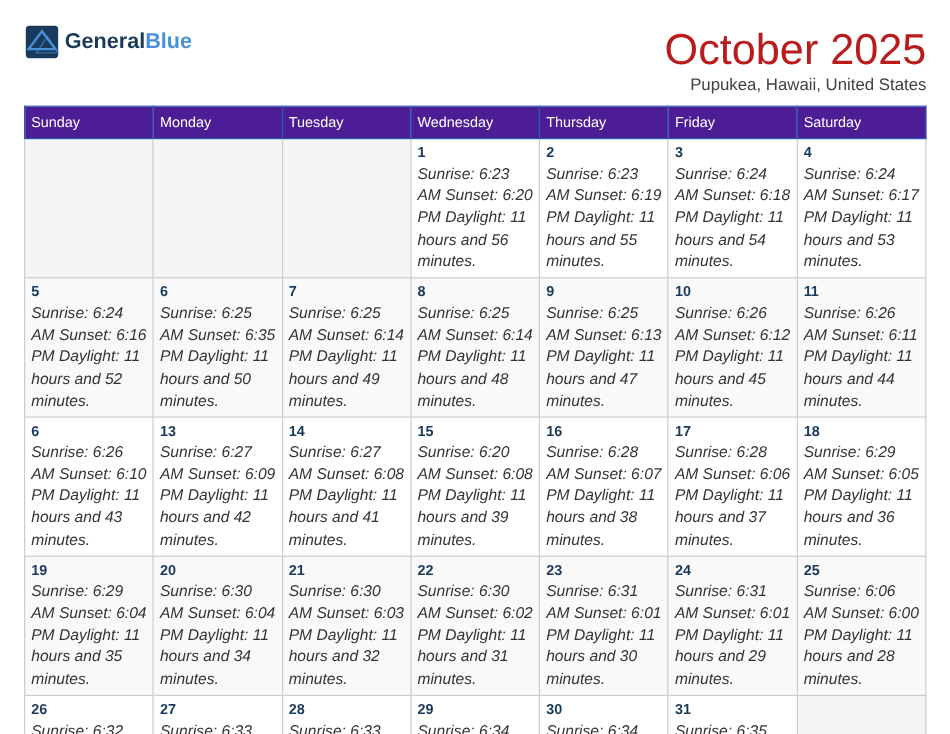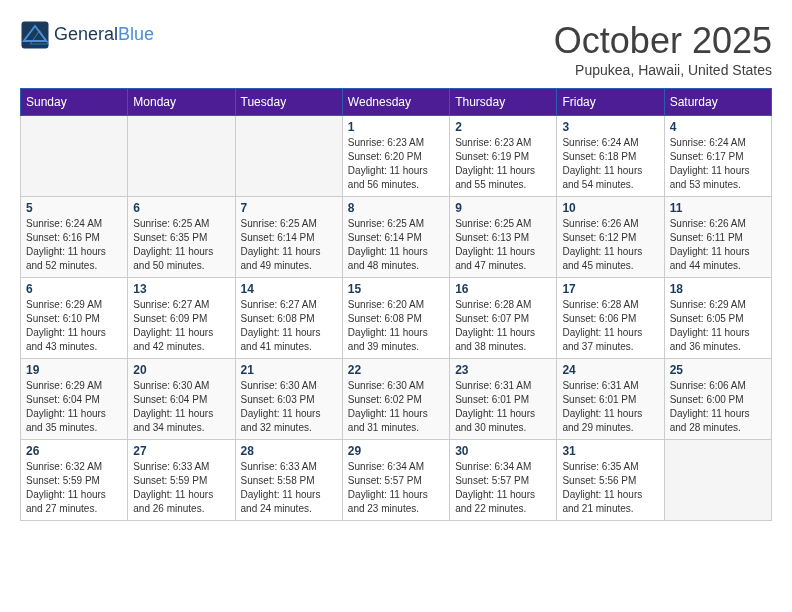--- a/index.html
+++ b/index.html
@@ -15,38 +15,38 @@
       justify-content: space-between;
       align-items: flex-start;
       margin-bottom: 10px;
     }
     .logo {
       display: flex;
       align-items: center;
     }
     .logo-text {
       font-size: 18px;
-      font-weight: normal;
+      font-weight: bold;
       color: #1a3a5c;
       line-height: 1.1;
     }
     .logo-text span {
       color: #4a90d9;
     }
     .logo-icon {
       width: 30px;
       height: 30px;
       margin-right: 4px;
     }
     .title-block {
       text-align: right;
     }
     .month-title {
       font-size: 36px;
-      color: #404040;
+      color: #b91c1c;
       font-weight: normal;
     }
     .location {
       font-size: 14px;
       color: #404040;
     }
     .calendar {
       width: 100%;
       border-collapse: collapse;
       font-size: 11px;
@@ -79,22 +79,23 @@
     }
     .day-num {
       font-weight: bold;
       font-size: 12px;
       display: block;
       margin-bottom: 2px;
       color: #1a3a5c;
     }
     .day-info {
       color: #333;
-      font-size: 10px;
+      font-size: 13px;
       line-height: 1.4;
+      font-style: italic;
     }
   </style>
 </head>
 <body>
 
 <div class="header">
   <div class="logo">
     <svg class="logo-icon" viewBox="0 0 40 40">
       <rect x="2" y="2" width="36" height="36" rx="4" fill="#1a3a5c"></rect>
       <polygon points="20,8 35,28 5,28" fill="none" stroke="#4a90d9" stroke-width="2.5"></polygon>
@@ -192,21 +193,21 @@
         <td>
           <span class="day-num">11</span>
           <div class="day-info">Sunrise: 6:26 AM
 Sunset: 6:11 PM
 Daylight: 11 hours and 44 minutes.</div>
         </td>
       </tr>
       <tr>
         <td>
           <span class="day-num">6</span>
-          <div class="day-info">Sunrise: 6:29 AM
+          <div class="day-info">Sunrise: 6:26 AM
 Sunset: 6:10 PM
 Daylight: 11 hours and 43 minutes.</div>
         </td>
         <td>
           <span class="day-num">13</span>
           <div class="day-info">Sunrise: 6:27 AM
 Sunset: 6:09 PM
 Daylight: 11 hours and 42 minutes.</div>
         </td>
         <td>

